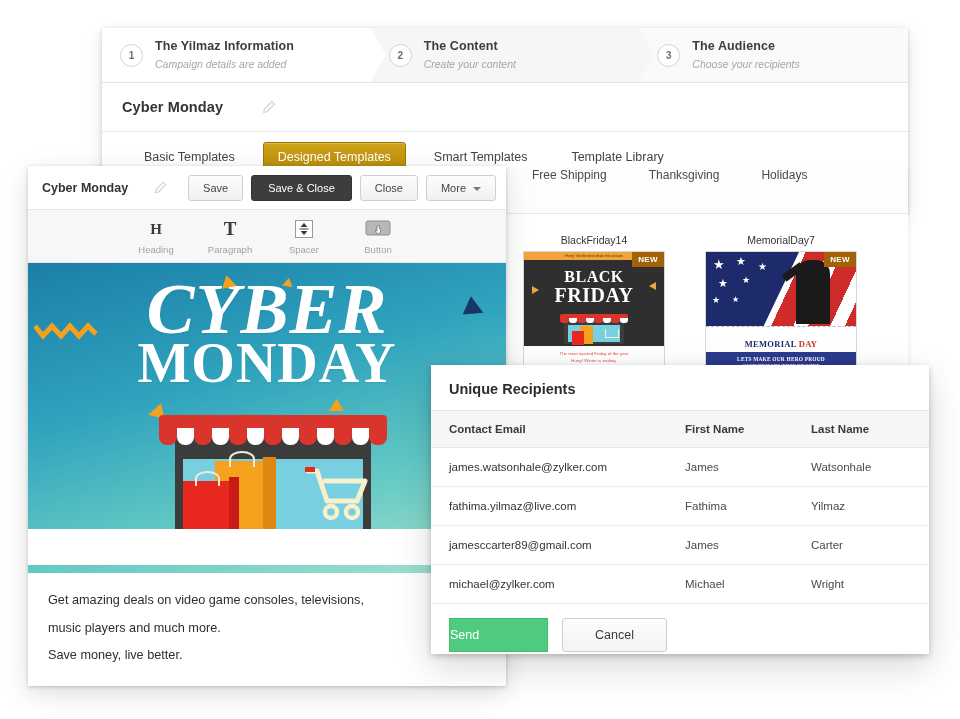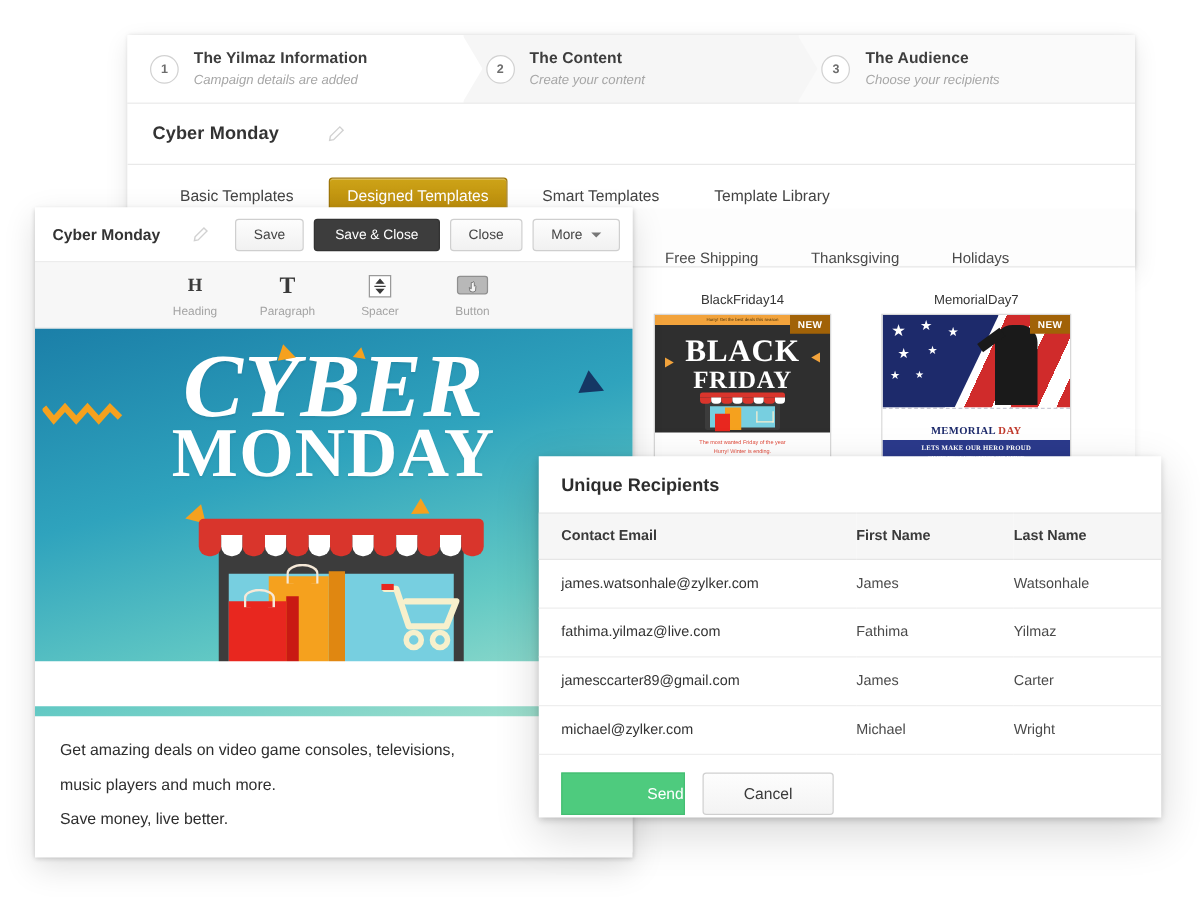--- a/index.html
+++ b/index.html
@@ -55,21 +55,21 @@
     background:#c79a11;
     background:linear-gradient(#cda317,#b8890a);
     color:#fff;border:1px solid #9e7608;border-radius:3px;
     padding:7px 14px;font-weight:normal;margin:0 6px;
     box-shadow:inset 0 1px 0 rgba(255,255,255,.25);
   }
 
   .subnav{
     position:absolute;left:504px;top:168px;width:404px;height:46px;
     background:#fdfdfd;border-bottom:1px solid #e9e9e9;
-    display:flex;align-items:flex-end;padding-left:28px;box-sizing:border-box;
+    display:flex;align-items:flex-start;padding-left:28px;box-sizing:border-box;
     box-shadow:1px 1px 3px rgba(0,0,0,.05);
   }
   .subnav span{font-size:12px;color:#4a4a4a;margin-right:42px;}
 
   
   .gallery{
     position:absolute;left:504px;top:214px;width:404px;height:160px;background:#fff;
     box-shadow:1px 2px 5px rgba(0,0,0,.08);
   }
   .thumbwrap{position:absolute;}
@@ -80,21 +80,21 @@
     font-size:8px;font-weight:bold;padding:3px 6px;letter-spacing:.4px;z-index:6;
   }
 
   
   .bf-top{height:8px;background:#f2a33c;font-size:3.5px;color:#4a3208;text-align:center;line-height:8px;}
   .bf-body{background:#2f2f2f;position:relative;height:86px;}
   .bf-t1,.bf-t2{
     font-family:"Liberation Serif",serif;font-weight:bold;color:#fff;
     text-align:center;letter-spacing:.5px;line-height:1;
   }
-  .bf-t1{font-size:25px;padding-top:9px;}
+  .bf-t1{font-size:16px;padding-top:9px;}
   .bf-t2{font-size:20px;}
   .bf-foot{background:#fff;color:#e04b3c;font-size:4.4px;text-align:center;padding:5px 2px 4px;line-height:1.5;}
 
   
   .md-body{position:relative;height:74px;background:#fff;overflow:hidden;}
   .md-bar1{background:#fff;border-top:1px dashed #b9b9c9;height:8px;}
   .md-title{background:#fff;text-align:center;font-family:"Liberation Serif",serif;
             font-weight:bold;font-size:8.5px;color:#1d2a6b;padding:4px 0 3px;letter-spacing:.3px;}
   .md-title em{color:#c0392b;font-style:normal;}
   .md-blue{background:#2b3a8c;text-align:center;padding:4px 2px 5px;}
@@ -186,21 +186,21 @@
   .dlg-table td{
     border-bottom:1px solid #eeeeee;font-size:11.5px;color:#333;padding:13px 0;
   }
   .dlg-table .c1{width:236px;padding-left:18px;}
   .dlg-table .c2{width:126px;}
   .dlg-table .c3{width:auto;}
   .dlg-table td.c2,.dlg-table td.c3{color:#4a4a4a;}
   .dlg-foot{padding:14px 18px;display:flex;gap:14px;}
   .btn-send{
     background:#4ecb7e;color:#ffffff;border:1px solid #45bd73;border-radius:0;
-    font-size:12.5px;padding:9px 0;width:97px;text-align:right;cursor:pointer;
+    font-size:12.5px;padding:9px 0;width:97px;text-align:left;cursor:pointer;
   }
   .btn-cancel{
     background:linear-gradient(#fdfdfd,#f3f3f3);color:#3a3a3a;border:1px solid #cfcfcf;
     border-radius:3px;font-size:12.5px;padding:9px 0;width:103px;text-align:center;cursor:pointer;
   }
 </style>
 </head>
 <body>
 
 <div class="wizard">

